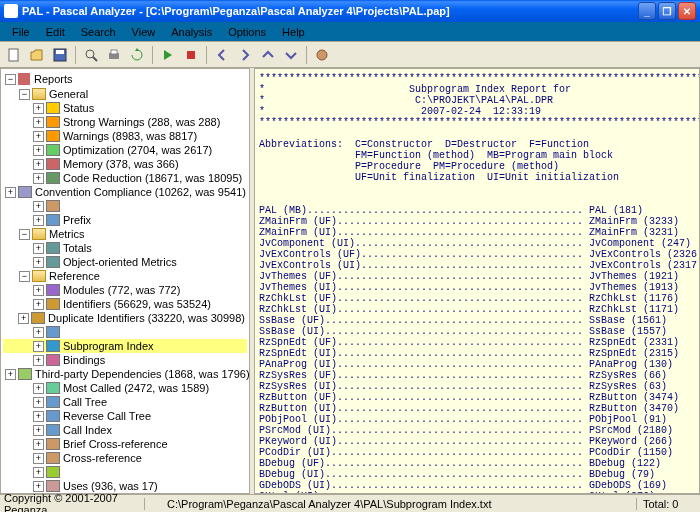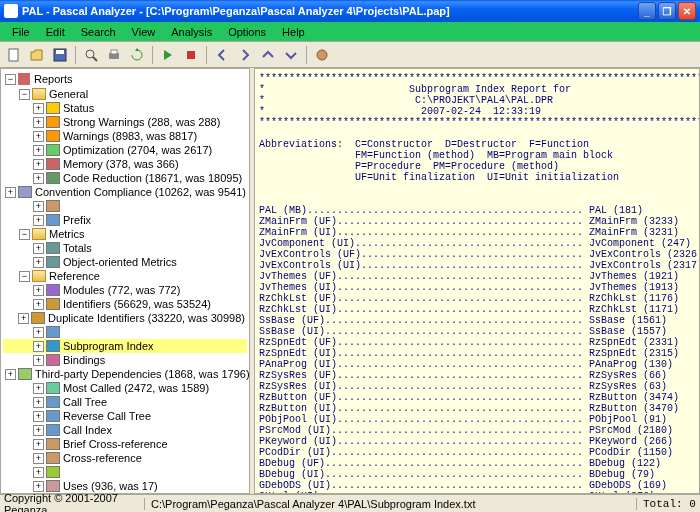--- a/index.html
+++ b/index.html
@@ -3,39 +3,39 @@
 <meta charset="utf-8">
 <style>
 * { margin: 0; padding: 0; box-sizing: border-box; font-family: Tahoma, sans-serif; font-size: 11px; }
 body { width: 700px; height: 512px; background: #ece9d8; overflow: hidden; }
 .titlebar { background: linear-gradient(to bottom, #0058e6, #3a8bfe 8%, #0663f3 40%, #0051d8); height: 22px; display: flex; align-items: center; padding: 0 4px; color: #fff; }
 .title-icon { width: 14px; height: 14px; background: #fff; border-radius: 2px; margin-right: 4px; }
 .title-text { flex: 1; font-weight: bold; font-size: 11px; }
 .winbtns { display: flex; gap: 2px; }
 .winbtn { width: 18px; height: 18px; background: linear-gradient(to bottom, #6fa3f7, #2665d8); border: 1px solid #1a4aa8; border-radius: 3px; display: flex; align-items: center; justify-content: center; color: #fff; font-weight: bold; font-size: 10px; }
 .winbtn.close { background: linear-gradient(to bottom, #f08a7d, #d84d33); border-color: #a33; }
-.menubar { background: #22c55e; height: 20px; display: flex; align-items: center; padding: 0 4px; border-bottom: 1px solid #aca899; }
+.menubar { background: #0369a1; height: 20px; display: flex; align-items: center; padding: 0 4px; border-bottom: 1px solid #aca899; }
 .menuitem { padding: 2px 8px; cursor: default; }
 .toolbar { background: #ece9d8; height: 26px; display: flex; align-items: center; padding: 2px 4px; gap: 3px; border-bottom: 1px solid #aca899; }
 .tbtn { width: 20px; height: 20px; display: flex; align-items: center; justify-content: center; border: 1px solid transparent; }
 .tsep { width: 1px; height: 18px; background: #aca899; margin: 0 2px; }
 .content { display: flex; height: 426px; }
 .tree-panel { width: 250px; background: #fff; border: 1px solid #aca899; overflow: auto; padding: 2px; }
 .tree-header { display: flex; align-items: center; padding: 2px; }
 .tree-header-ico { width: 12px; height: 12px; background: #c66; margin-right: 4px; }
 .tree-item { display: flex; align-items: center; padding: 1px 2px; white-space: nowrap; cursor: default; }
 .expander { width: 11px; height: 11px; border: 1px solid #888; display: inline-flex; align-items: center; justify-content: center; font-size: 9px; line-height: 1; margin-right: 2px; flex-shrink: 0; background: #fff; }
 .spacer { display: inline-block; }
 .node-ico { width: 14px; height: 12px; margin-right: 3px; flex-shrink: 0; }
 .selected { background: #ffff80; }
 .report-panel { flex: 1; background: #ffffe1; border: 1px solid #aca899; margin-left: 4px; overflow: auto; font-family: Courier New, monospace; font-size: 10px; padding: 4px; white-space: pre; color: #000080; }
 .statusbar { height: 18px; background: #ece9d8; border-top: 1px solid #aca899; display: flex; align-items: center; padding: 0 4px; font-size: 10px; }
 .status-left { flex: 0 0 140px; }
-.status-mid { flex: 1; border-left: 1px solid #aca899; padding-left: 6px; }
-.status-right { border-left: 1px solid #aca899; padding-left: 6px; width: 60px; text-align: left; font-family: Liberation Mono, monospace; }
+.status-mid { flex: 1; border-left: 1px solid #aca899; padding-left: 22px; }
+.status-right { border-left: 1px solid #aca899; padding-left: 6px; width: 60px; text-align: left; }
 </style>
 </head>
 <body>
 
 <div class="titlebar">
   <div class="title-icon"></div>
   <div class="title-text">PAL - Pascal Analyzer  - [C:\Program\Peganza\Pascal Analyzer 4\Projects\PAL.pap]</div>
   <div class="winbtns">
     <div class="winbtn">_</div>
     <div class="winbtn">❐</div>

